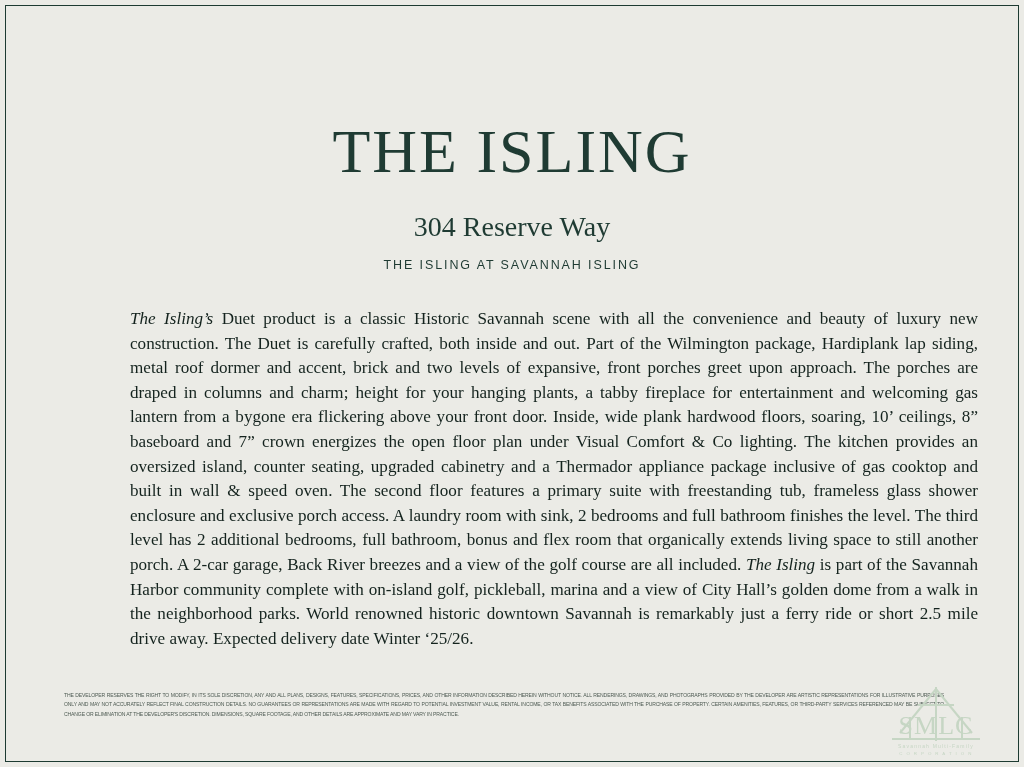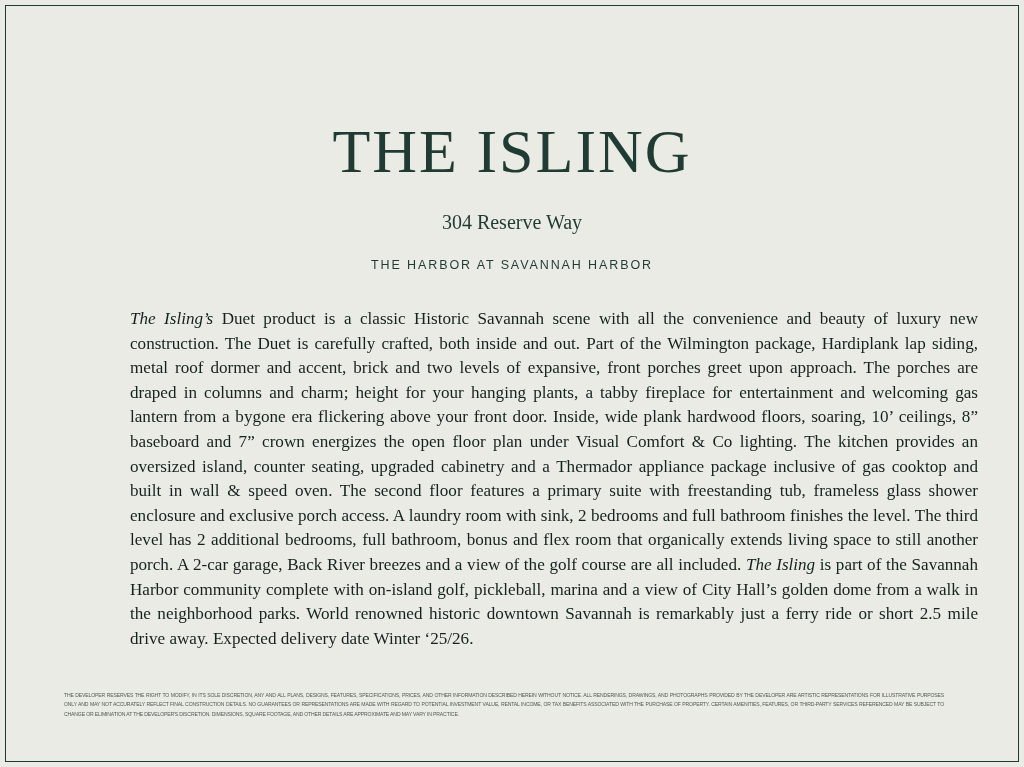--- a/index.html
+++ b/index.html
@@ -51,21 +51,21 @@
     font-weight: 400;
     line-height: 1;
   }
   .address {
     position: absolute;
     top: 211px;
     left: 0;
     width: 1024px;
     text-align: center;
     font-family: "Liberation Serif", serif;
-    font-size: 20px;
+    font-size: 28px;
     color: #1f3b33;
     font-weight: 400;
   }
   .community {
     position: absolute;
     top: 258px;
     left: 0;
     width: 1024px;
     text-align: center;
     font-family: "Liberation Sans", sans-serif;
@@ -140,21 +140,38 @@
 
 <div class="page">
   <div class="frame"></div>
 
   <div class="content">
 
     <div class="title">THE ISLING</div>
 
     <div class="address">304 Reserve Way</div>
 
-    <div class="community">THE HARBOR AT SAVANNAH HARBOR</div>
+    <div class="community">THE ISLING AT SAVANNAH ISLING</div>
 
     <div class="body-copy"><em>The Isling’s</em> Duet product is a classic Historic Savannah scene with all the convenience and beauty of luxury new construction. The Duet is carefully crafted, both inside and out. Part of the Wilmington package, Hardiplank lap siding, metal roof dormer and accent, brick and two levels of expansive, front porches greet upon approach. The porches are draped in columns and charm; height for your hanging plants, a tabby fireplace for entertainment and welcoming gas lantern from a bygone era flickering above your front door. Inside, wide plank hardwood floors, soaring, 10’ ceilings, 8” baseboard and 7” crown energizes the open floor plan under Visual Comfort &amp; Co lighting. The kitchen provides an oversized island, counter seating, upgraded cabinetry and a Thermador appliance package inclusive of gas cooktop and built in wall &amp; speed oven. The second floor features a primary suite with freestanding tub, frameless glass shower enclosure and exclusive porch access. A laundry room with sink, 2 bedrooms and full bathroom finishes the level. The third level has 2 additional bedrooms, full bathroom, bonus and flex room that organically extends living space to still another porch. A 2-car garage, Back River breezes and a view of the golf course are all included. <em>The Isling</em> is part of the Savannah Harbor community complete with on-island golf, pickleball, marina and a view of City Hall’s golden dome from a walk in the neighborhood parks. World renowned historic downtown Savannah is remarkably just a ferry ride or short 2.5 mile drive away. Expected delivery date Winter ‘25/26.</div>
 
     <div class="disclaimer">The developer reserves the right to modify, in its sole discretion, any and all plans, designs, features, specifications, prices, and other information described herein without notice. All renderings, drawings, and photographs provided by the developer are artistic representations for illustrative purposes only and may not accurately reflect final construction details. No guarantees or representations are made with regard to potential investment value, rental income, or tax benefits associated with the purchase of property. Certain amenities, features, or third-party services referenced may be subject to change or elimination at the developer's discretion. Dimensions, square footage, and other details are approximate and may vary in practice.</div>
 
+    <div class="logo">
+      <svg width="140" height="74" viewBox="0 0 140 74">
+
+        <g stroke="#c6d6c4" stroke-width="2" fill="none">
+          <line x1="70" y1="4" x2="70" y2="58"></line>
+          <line x1="52" y1="22" x2="88" y2="22"></line>
+          <line x1="70" y1="6" x2="34" y2="50"></line>
+          <line x1="70" y1="6" x2="106" y2="50"></line>
+          <line x1="26" y1="56" x2="114" y2="56"></line>
+          <line x1="44" y1="34" x2="44" y2="56"></line>
+          <line x1="96" y1="34" x2="96" y2="56"></line>
+        </g>
+      </svg>
+      <div class="logo-text">SMLC</div>
+      <div class="logo-sub1">Savannah Multi-Family</div>
+      <div class="logo-sub2">C O R P O R A T I O N</div>
+    </div>
 
   </div>
 </div>
 
 </body></html>

